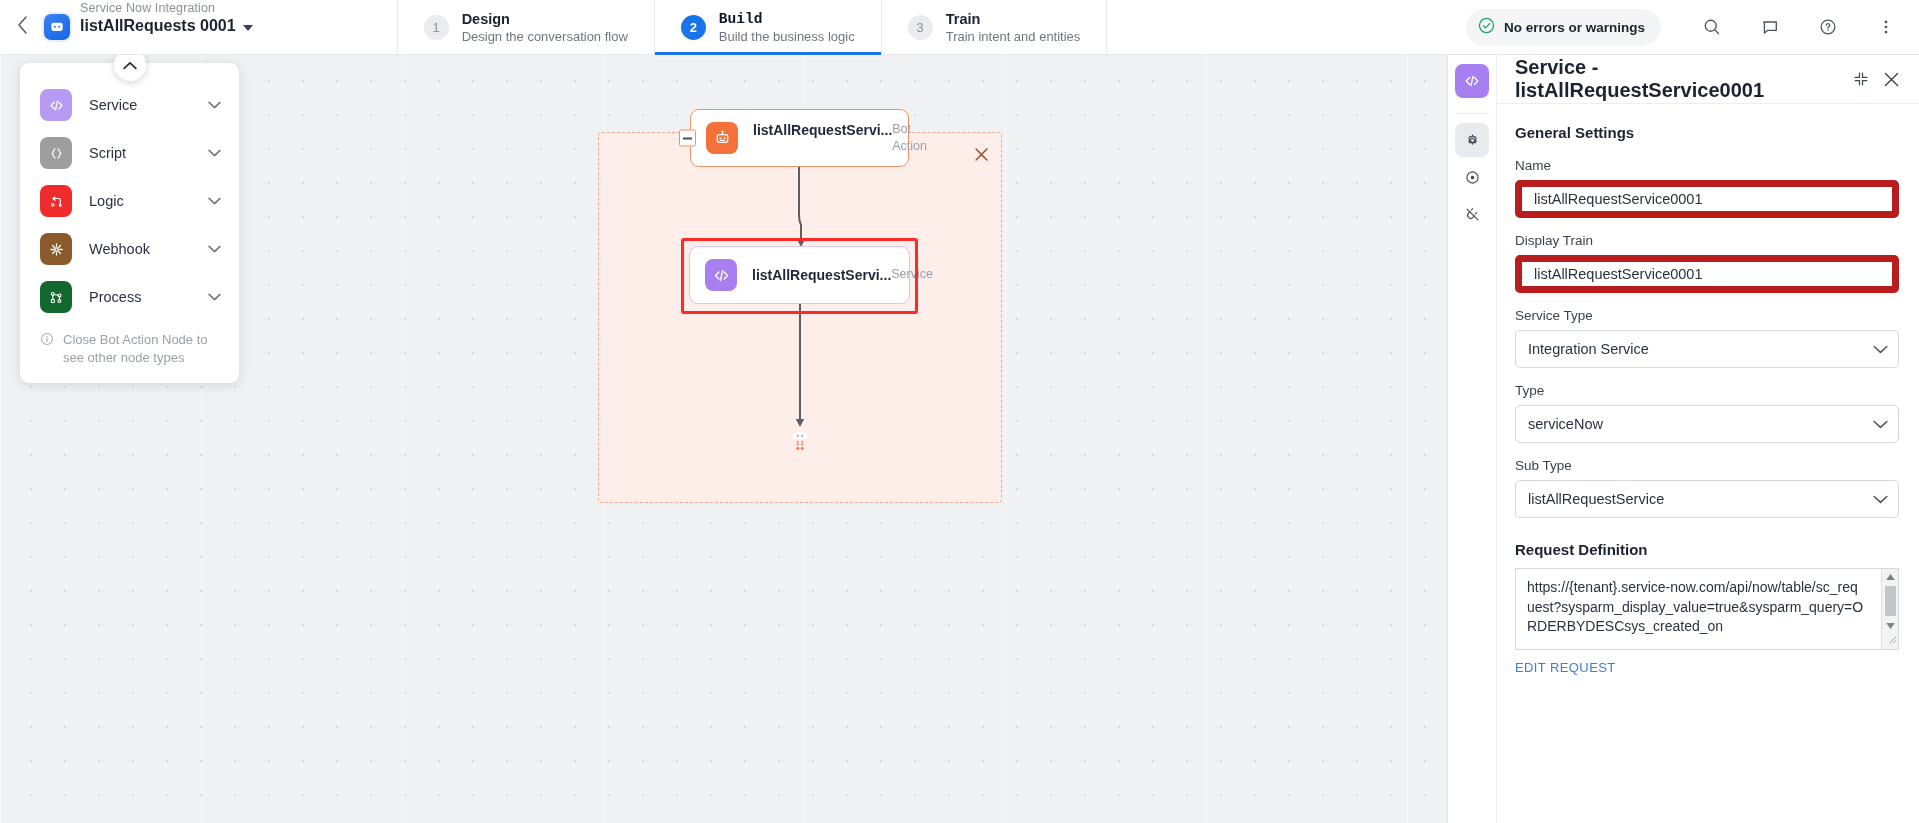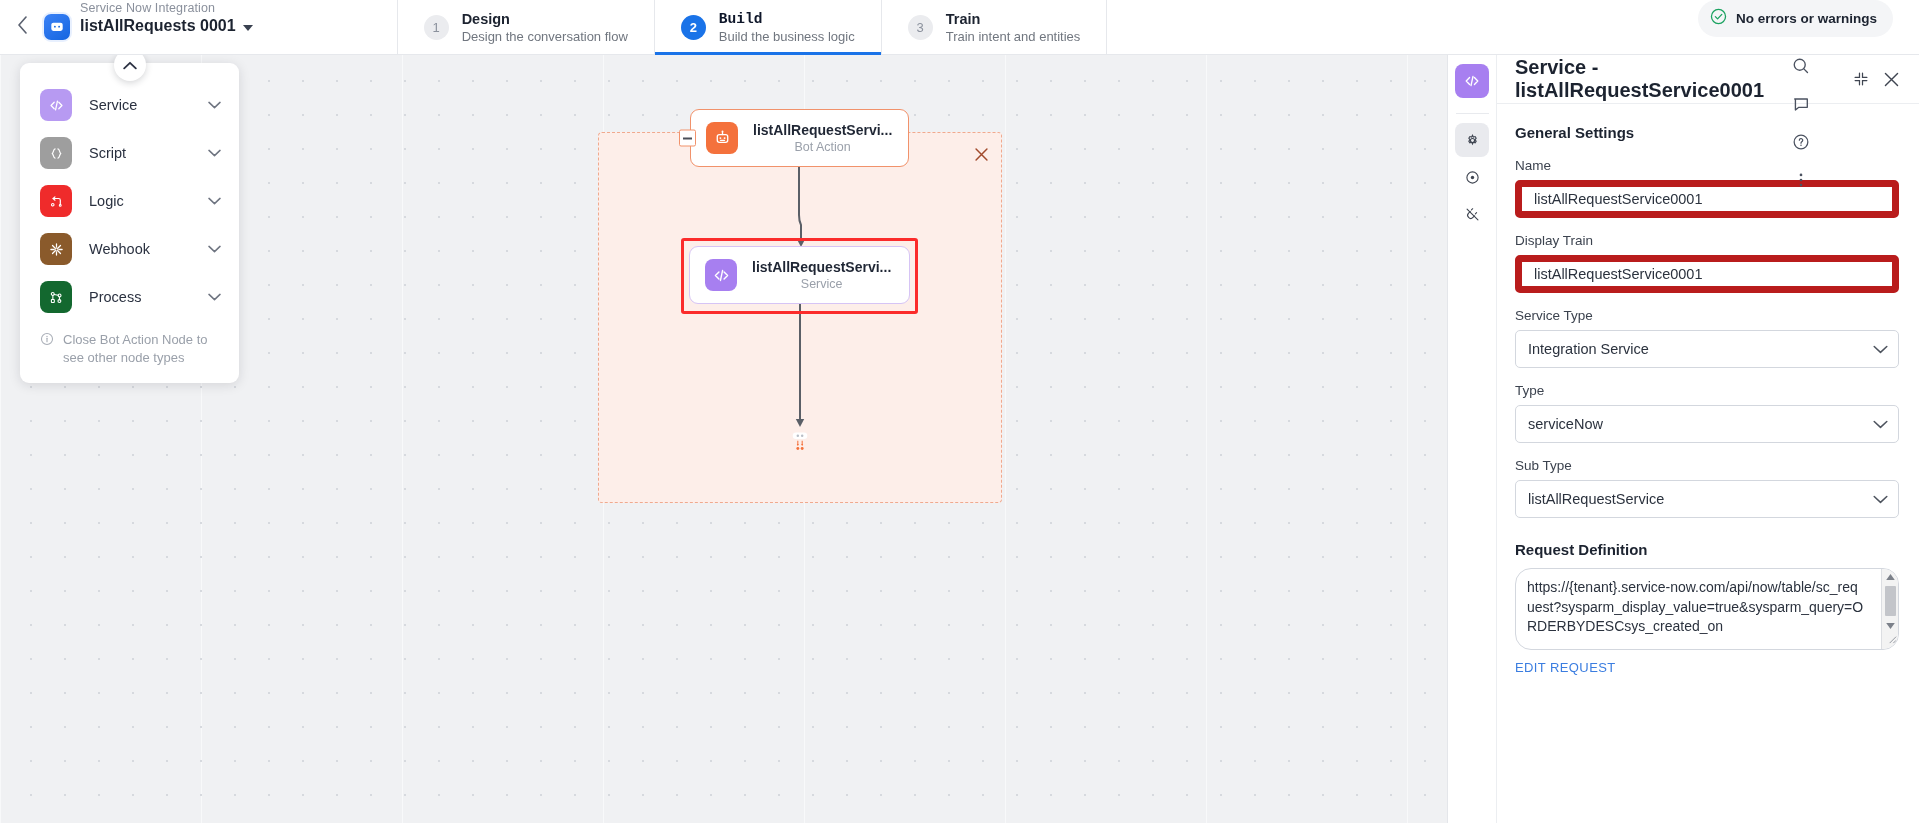--- a/index.html
+++ b/index.html
@@ -48,21 +48,21 @@
   }
   .step.active .step-num { background: #1a73e8; color: #fff; font-weight: bold; }
   .step-tx { display: flex; flex-direction: column; justify-content: center; }
   .step-title { font-size: 14.5px; font-weight: bold; color: #1c2330; line-height: 18px; }
   .step.active .step-title { color: #0f172a; font-family: Liberation Mono, monospace; }
   .step-desc { font-size: 13px; color: #70767f; line-height: 17px; }
   .step.active::after {
     content: ""; position: absolute; left: 0; right: 0; bottom: -1px; height: 3px; background: #1a73e8;
   }
 
-  .tb-right { margin-left: auto; display: flex; align-items: center; gap: 20px; padding-right: 14px; flex-direction: column; }
+  .tb-right { margin-left: auto; display: flex; align-items: center; gap: 20px; padding-right: 14px; }
   .errpill {
     display: flex; align-items: center; gap: 9px; background: #f4f5f7; border-radius: 19px;
     padding: 8px 16px 8px 12px; margin-right: 12px;
   }
   .errpill-label { font-size: 13.5px; color: #1c2330; font-weight: bold; }
   .icobtn {
     width: 38px; height: 38px; border-radius: 50%; display: flex; align-items: center;
     justify-content: center; cursor: pointer; color: #4b5260;
   }
 
@@ -119,21 +119,21 @@
   .node {
     position: absolute; background: #fff; border-radius: 9px; height: 58px;
     display: flex; align-items: center; padding: 0 15px; z-index: 10;
   }
   .node-bot { left: 690px; top: 54px; width: 219px; border: 1px solid #f1926b; }
   .node-svc { left: 689px; top: 191px; width: 221px; border: 1px solid #d6c4f5; }
   .node-ico {
     width: 32px; height: 32px; border-radius: 8px; flex: none; margin-right: 15px;
     display: flex; align-items: center; justify-content: center; color: #fff;
   }
-  .node-tx { display: flex; flex-direction: column; min-width: 0; align-items: center; }
+  .node-tx { display: flex; flex-direction: row; min-width: 0; }
   .node-title { font-size: 14px; font-weight: bold; color: #1f2634; line-height: 18px; white-space: nowrap; }
   .node-sub { font-size: 12.5px; color: #9aa0aa; line-height: 17px; }
   .node-collapse {
     position: absolute; left: -12px; top: 50%; transform: translateY(-50%);
     width: 17px; height: 17px; border: 1px solid #f1926b; background: #fff; border-radius: 2px;
     display: flex; align-items: center; justify-content: center; cursor: pointer;
   }
   .node-collapse i { display: block; width: 9px; height: 2px; background: #4a4f58; }
 
   .sel-ring {
@@ -182,21 +182,21 @@
     height: 38px; border: 7px solid #b91c1c; border-radius: 5px; display: flex; align-items: center;
     padding: 0 12px; font-size: 14.5px; color: #2b323e; background: #fff; cursor: text;
   }
   .fld-select {
     height: 38px; border: 1px solid #d3d7de; border-radius: 5px; display: flex; align-items: center;
     padding: 0 10px 0 12px; font-size: 14.5px; color: #2b323e; background: #fff; cursor: pointer;
   }
   .fld-select span:first-child { flex: 1; }
   .sec-title2 { font-size: 15px; font-weight: bold; color: #1c2330; margin: 23px 0 10px 0; }
   .ta-wrap {
-    position: relative; border: 1px solid #d3d7de; border-radius: 16px; height: 82px;
+    position: relative; border: 1px solid #d3d7de; border-radius: 0; height: 82px;
     overflow: hidden; background: #fff;
   }
   .ta-text {
     padding: 9px 34px 0 11px; font-size: 14px; line-height: 19.5px; color: #2b323e;
     word-break: break-all; white-space: pre-wrap;
   }
   .ta-sb {
     position: absolute; right: 0; top: 0; bottom: 0; width: 17px; background: #f3f3f3;
     border-left: 1px solid #dcdee2; display: flex; flex-direction: column; align-items: center;
   }

